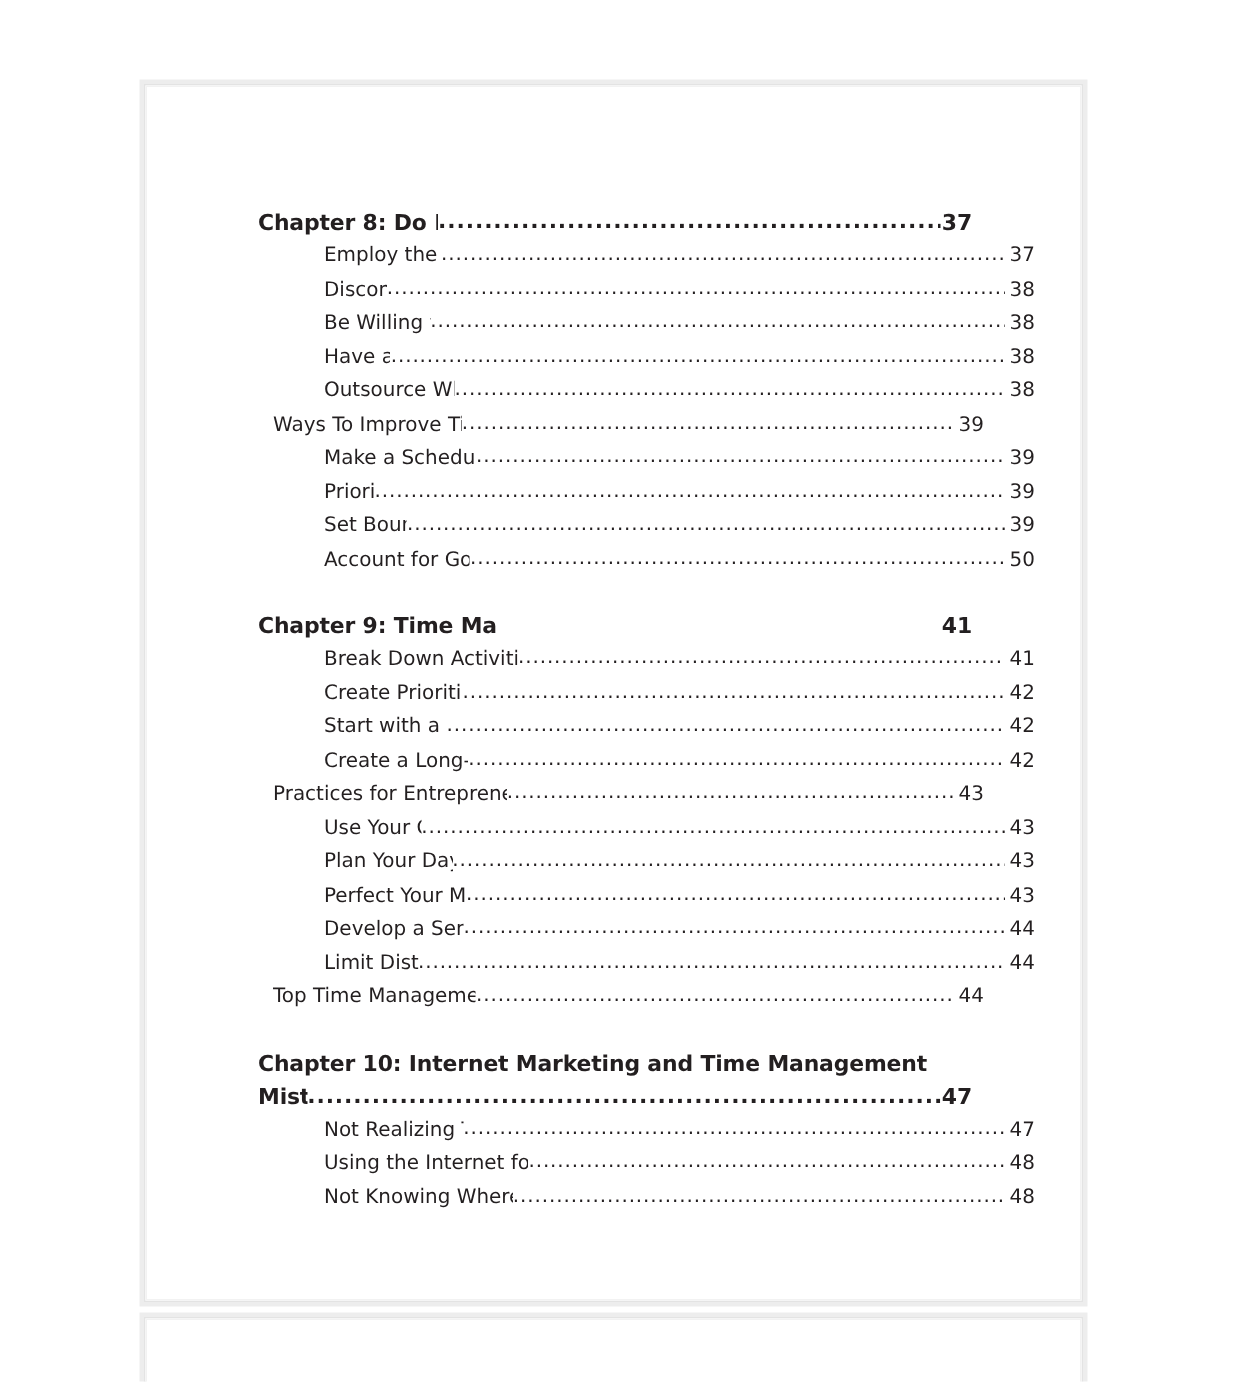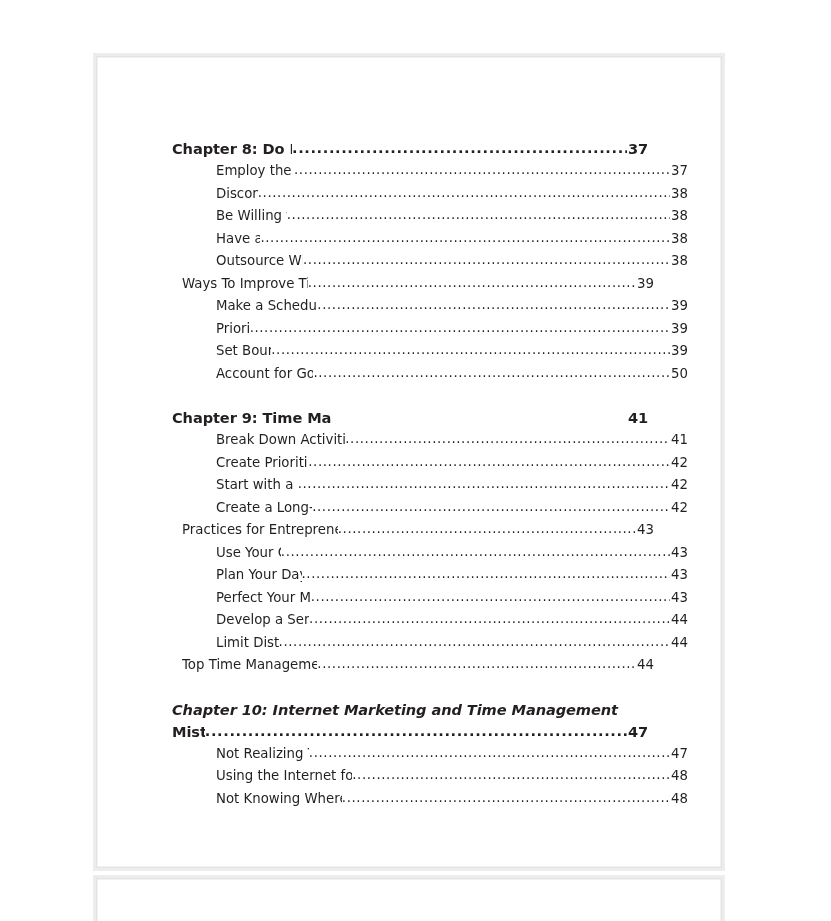--- a/index.html
+++ b/index.html
@@ -79,21 +79,21 @@
     position: relative;
     top: -1px;
   }
   .toc-leader::after {
     content: ".......................................................................................................................................................";
     letter-spacing: 0.6px;
   }
 
   .toc-page {
     flex: 0 0 auto;
-    text-align: left;
+    text-align: center;
     padding-left: 1px;
   }
 
   
   .lvl-chapter {
     font-weight: bold;
     font-size: 14.6px;
     line-height: 22px;
     margin-left: 0px;
     margin-top: 22px;
@@ -120,21 +120,20 @@
   }
   .lvl-2 .toc-page { min-width: 21px; }
 
   
   .toc-row.wrapped {
     display: block;
     white-space: normal;
   }
   .toc-row.wrapped .wrap-line-1 {
     display: block;
-    font-style: italic;
   }
   .toc-row.wrapped .wrap-line-2 {
     display: flex;
     align-items: baseline;
     width: 100%;
     white-space: nowrap;
   }
 </style>
 </head>
 <body>

